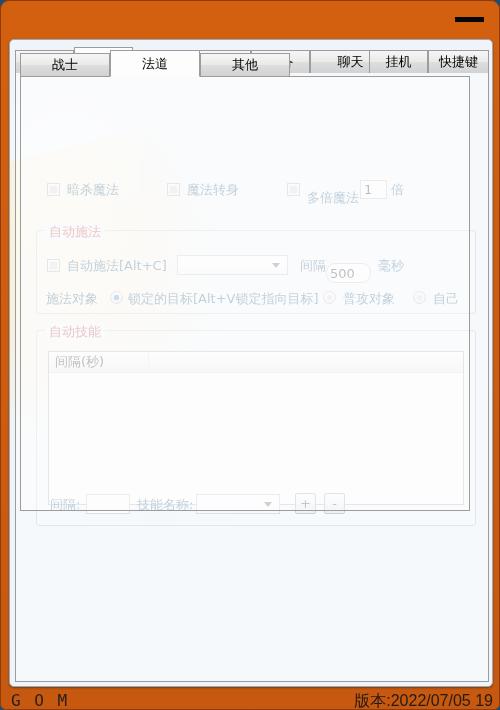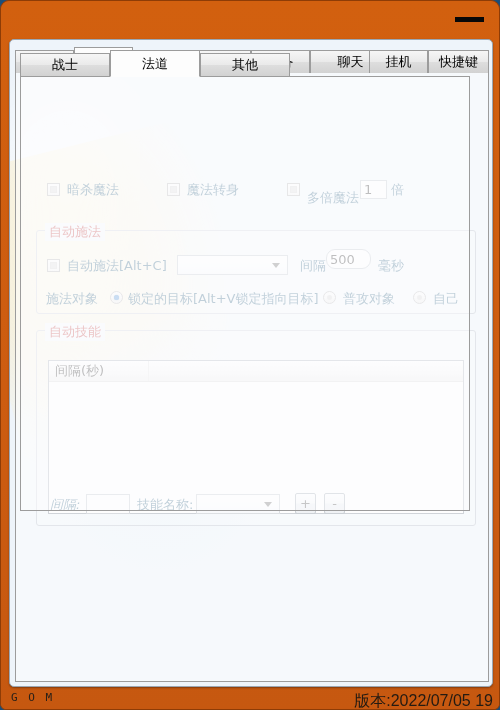--- a/index.html
+++ b/index.html
@@ -335,21 +335,21 @@
   #statusbar {
     position: absolute;
     left: 0; bottom: 0;
     width: 500px; height: 22px;
     z-index: 6;
   }
   #status-left {
     position: absolute;
     left: 10px; top: 4px;
     font-family: "DejaVu Sans Mono", "Liberation Mono", monospace;
-    font-size: 11px;
+    font-size: 16px;
     color: #2a2018;
     letter-spacing: 2px;
   }
   #status-right {
     position: absolute;
     right: 8px; top: 4px;
     font-family: Liberation Sans, sans-serif;
     font-size: 16px;
     color: #241b12;
     white-space: nowrap;
@@ -416,43 +416,43 @@
 
     <div class="cb" style="left:37px;top:219px;"></div>
     <div class="lbl" style="left:57px;top:218px;">自动施法[Alt+C]</div>
 
     <div class="combo" style="left:167px;top:215px;width:111px;height:20px;">
       <span class="cval"></span>
       <span class="arrow"></span>
     </div>
 
     <div class="lbl" style="left:290px;top:218px;">间隔</div>
-    <input class="txtbox" style="left: 316px; top: 209px; width: 45px; height: 20px; border-radius: 9px;" value="500">
+    <input class="txtbox" style="left: 316px; top: 223px; width: 45px; height: 20px; border-radius: 9px;" value="500">
     <div class="lbl" style="left:368px;top:218px;">毫秒</div>
 
     <div class="lbl" style="left:36px;top:251px;">施法对象</div>
     <div class="radio checked" style="left:100px;top:251px;"></div>
     <div class="lbl" style="left:118px;top:251px;">锁定的目标[Alt+V锁定指向目标]</div>
     <div class="radio" style="left:313px;top:251px;"></div>
     <div class="lbl" style="left:333px;top:251px;">普攻对象</div>
     <div class="radio" style="left:403px;top:251px;"></div>
     <div class="lbl" style="left:423px;top:251px;">自己</div>
 
     <div class="groupbox" style="left:26px;top:290px;width:440px;height:196px;">
       <div class="group-title">自动技能</div>
     </div>
 
-    <div id="skill-list" style="left:38px;top:320px;width:416px;height:154px;">
+    <div id="skill-list" style="left:38px;top:311px;width:416px;height:154px;">
       <div id="lv-head">
         <div class="lv-col" style="left:0;width:100px;">间隔(秒)</div>
       </div>
       <div id="lv-body" style="position:absolute;left:0;top:21px;right:0;bottom:0;"></div>
     </div>
 
-    <div class="lbl" style="left:40px;top:457px;font-style:italic;">间隔:</div>
+    <div class="lbl" style="left:40px;top:457px;">间隔:</div>
     <input class="txtbox" style="left: 76px; top: 454px; width: 44px; height: 20px;" value="">
 
     <div class="lbl" style="left:127px;top:457px;">技能名称:</div>
     <div class="combo" style="left:186px;top:454px;width:84px;height:20px;">
       <span class="cval"></span>
       <span class="arrow"></span>
     </div>
 
     <div class="smallbtn" style="left:285px;top:453px;width:21px;height:21px;">+</div>
     <div class="smallbtn" style="left:314px;top:453px;width:21px;height:21px;">-</div>

